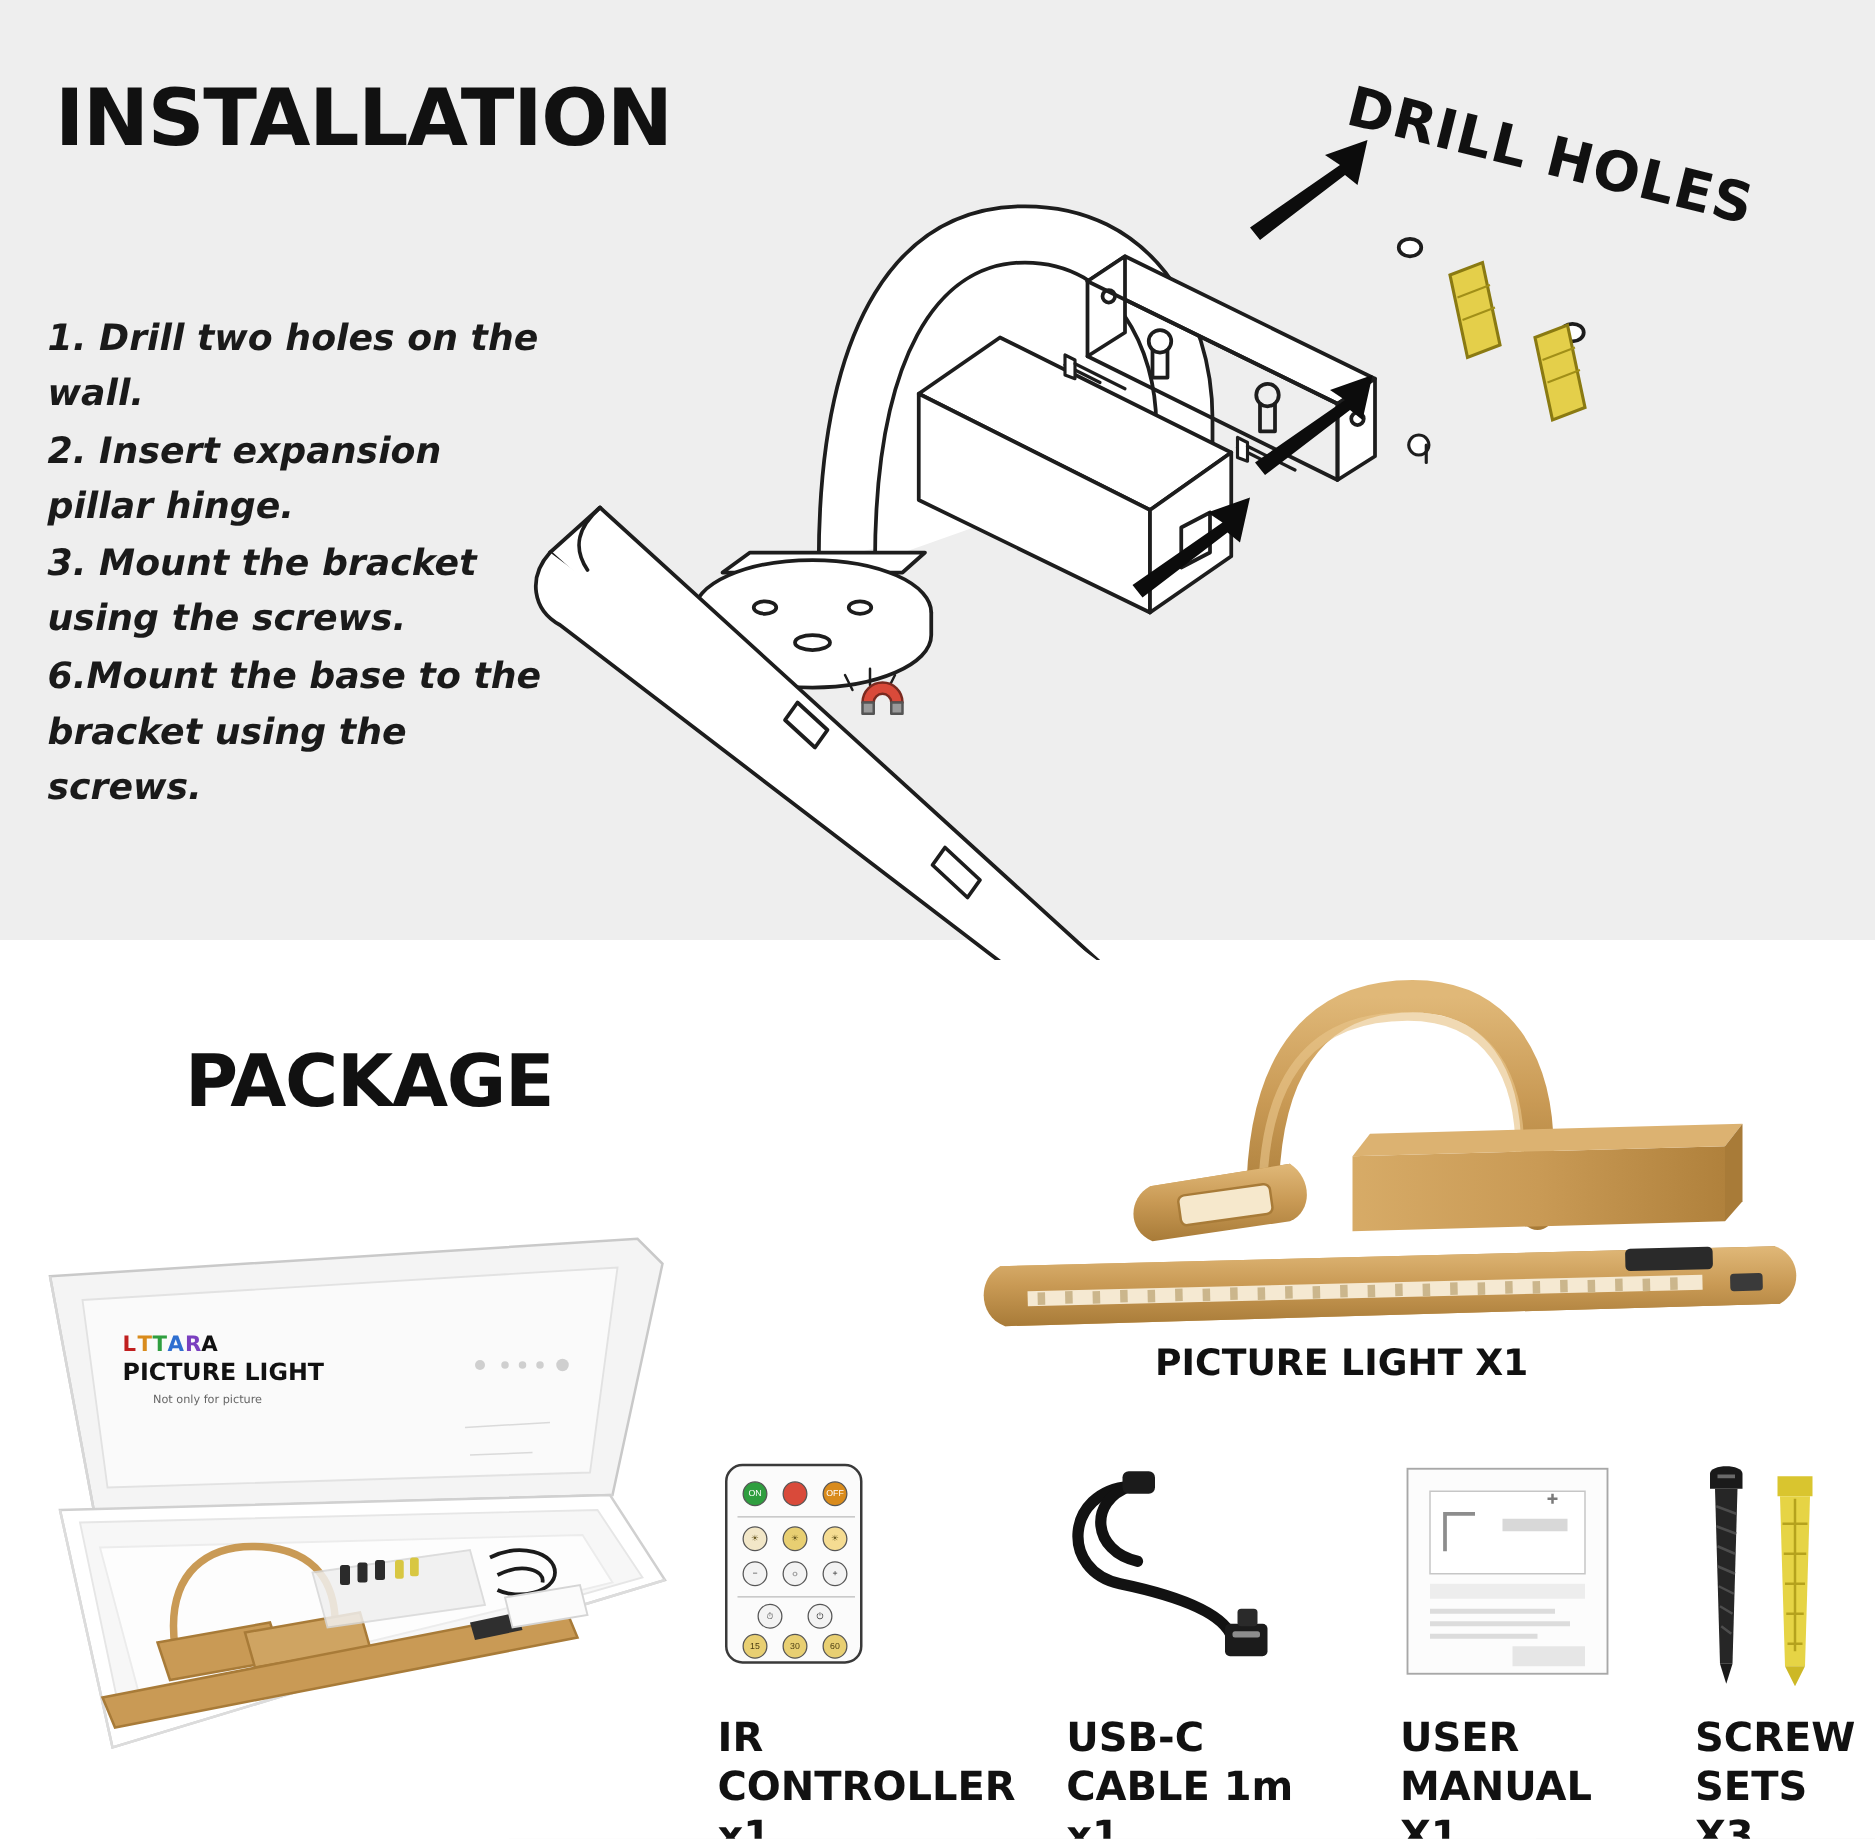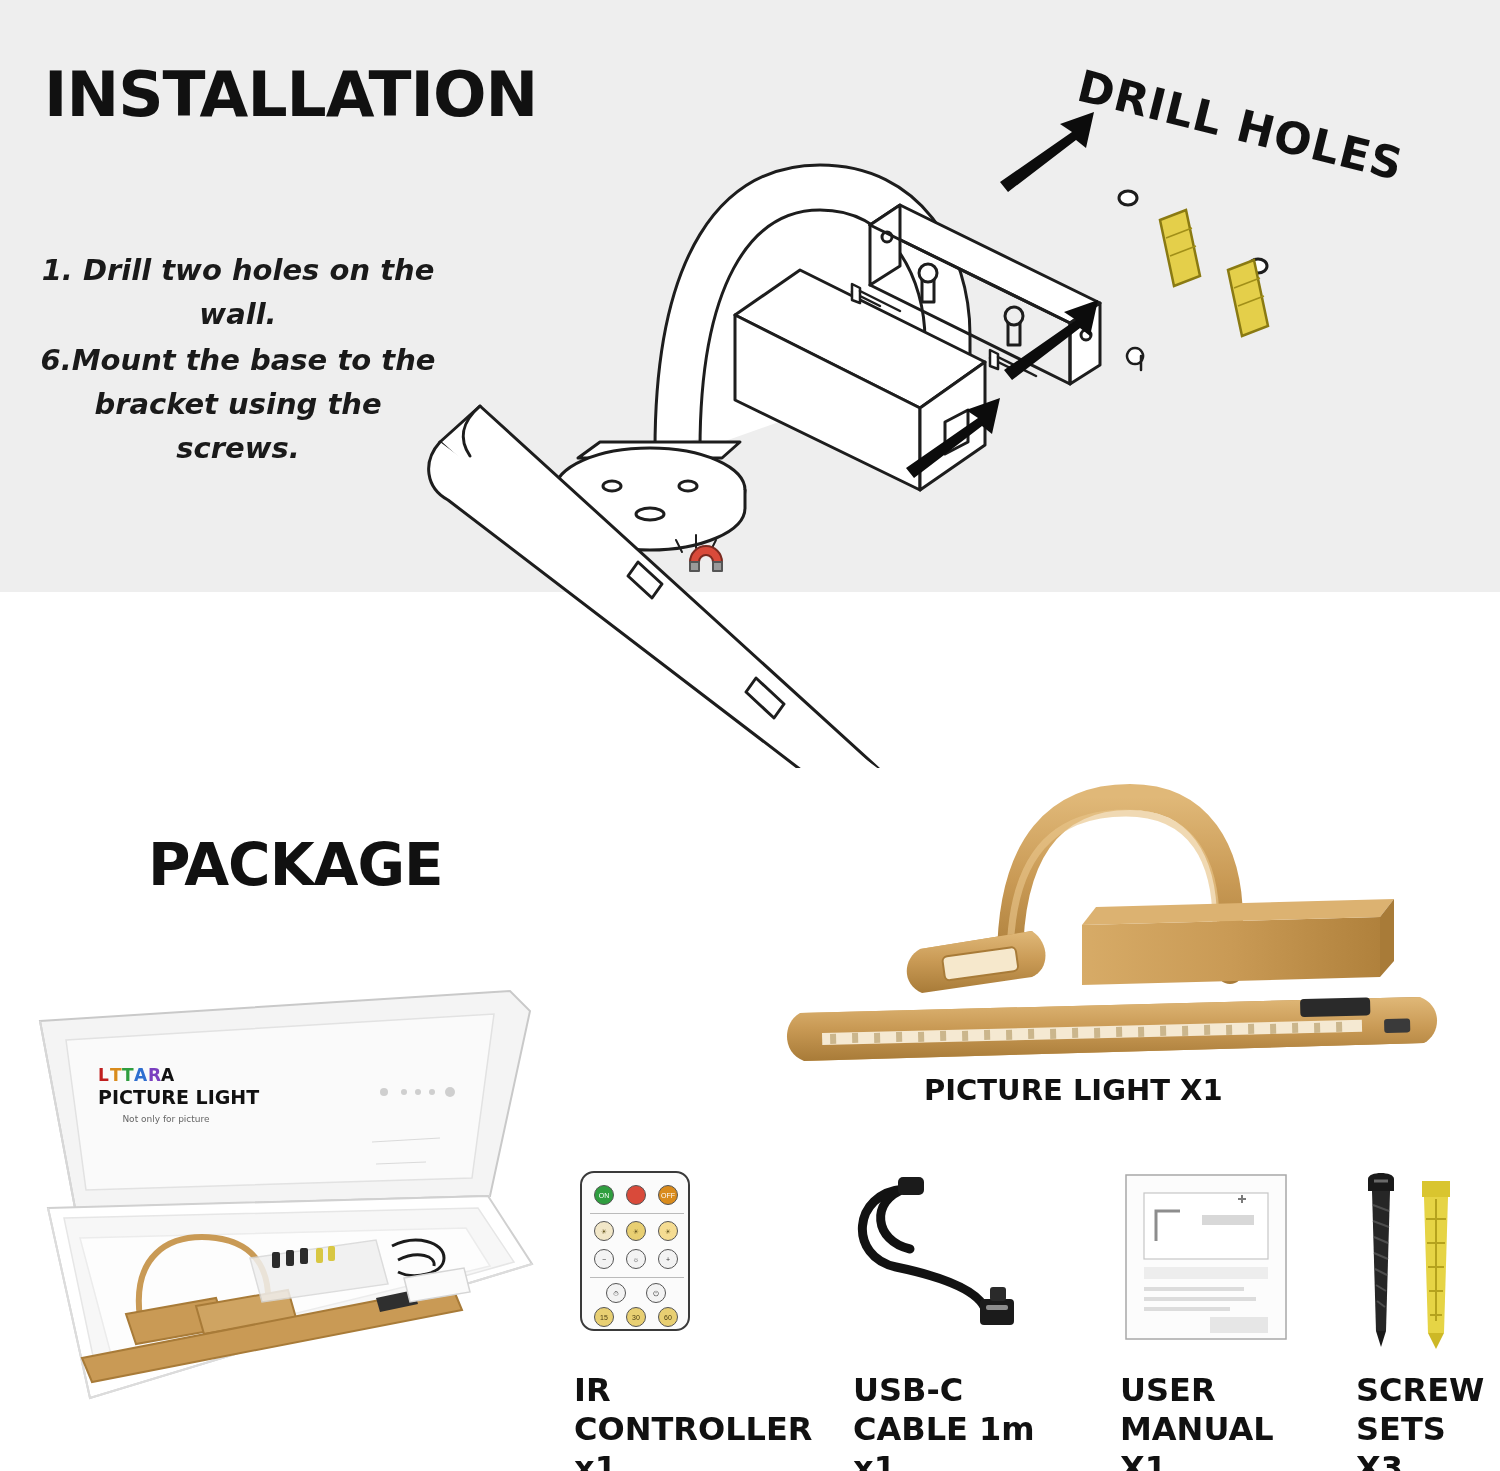--- a/index.html
+++ b/index.html
@@ -10,23 +10,22 @@
     font-family: "Liberation Sans", sans-serif;
     background: #ffffff;
     overflow: hidden;
     position: relative;
   }
 
   
   #installation-panel {
     position: absolute;
     left: 0; top: 0;
-    width: 1500px; height: 592px;
+    width: 1500px; height: 752px;
     background: #eeeeee;
-    text-align: center;
   }
   #installation-title {
     position: absolute;
     left: 44px; top: 58px;
     font-size: 63px;
     font-weight: bold;
     letter-spacing: -1px;
     color: #111;
     font-family: "DejaVu Sans", sans-serif;
   }
@@ -158,20 +157,22 @@
 </style>
 </head>
 <body>
 
 <div id="installation-panel">
 
   <div id="installation-title">INSTALLATION</div>
 
   <div id="steps-list">
     <p class="step">1. Drill two holes on the wall.</p>
+    <p class="step">2. Insert expansion pillar hinge.</p>
+    <p class="step">3. Mount the bracket using the screws.</p>
     <p class="step">6.Mount the base to the bracket using the screws.</p>
   </div>
 
   <div id="drill-holes-label">DRILL HOLES</div>
 
   <svg id="install-diagram" viewBox="0 0 1100 700">
     <g fill="none" stroke="#1d1d1d" stroke-width="3" stroke-linejoin="round" stroke-linecap="round">
 
       <path d="M255 380 C 255 185, 320 95, 420 95 C 520 95, 570 180, 570 265 L 570 300" fill="#ffffff"></path>
       <path d="M300 380 C 300 215, 350 140, 420 140 C 492 140, 525 210, 525 270 L 525 300" fill="#ffffff"></path>

